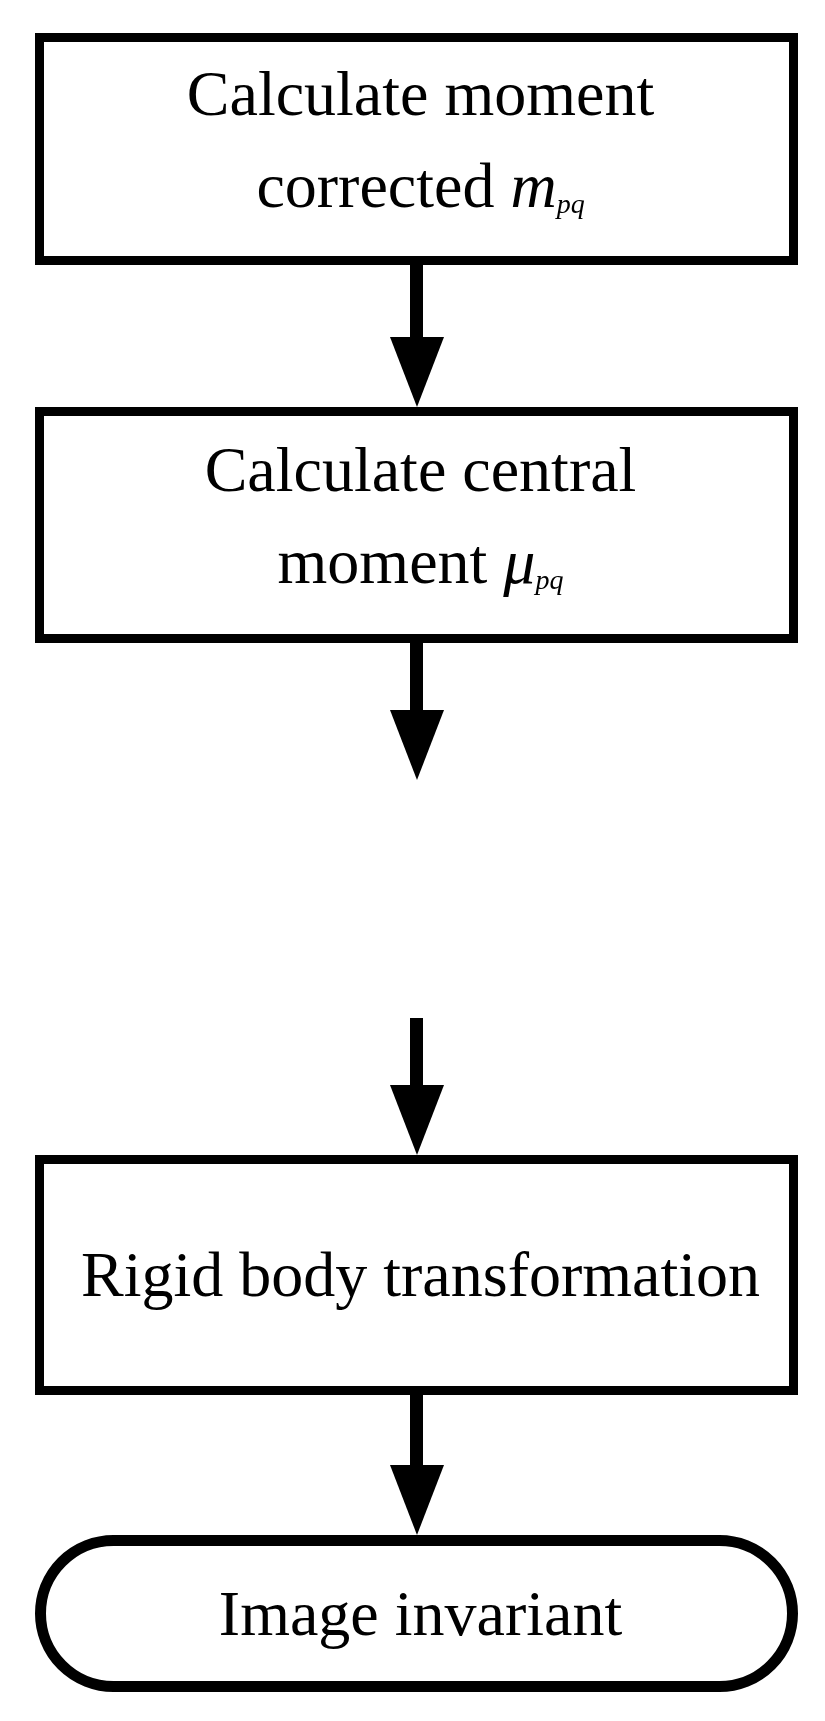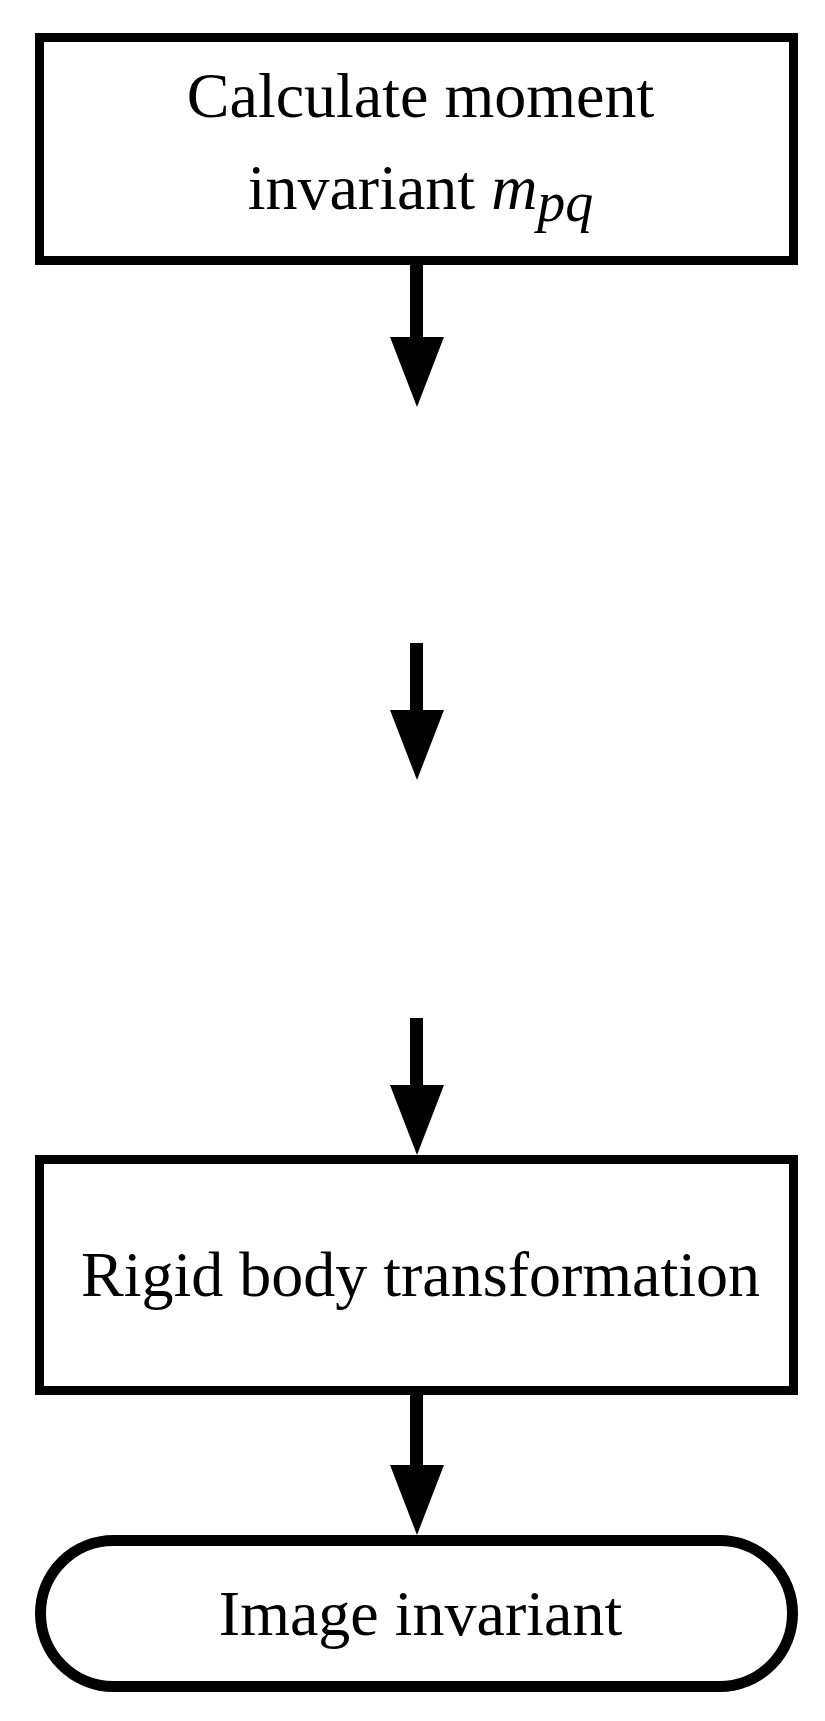--- a/index.html
+++ b/index.html
@@ -27,21 +27,21 @@
     padding-left: 8px;
   }
   .line {
     font-size: 64px;
     line-height: 92px;
     white-space: nowrap;
   }
   .sym { font-style: italic; }
   .sub {
     font-style: italic;
-    font-size: 56px;
+    font-size: 28px;
     vertical-align: -0.22em;
   }
   .n1 { top: 33px;   height: 232px; }
   .n2 { top: 407px;  height: 236px; }
   .n3 { top: 780px;  height: 238px; }
   .n4 { top: 1155px; height: 240px; }
   .n5 { top: 1535px; height: 157px; border-width: 11px; border-radius: 82px; }
   .arrow {
     position: absolute;
     left: 389px;
@@ -67,28 +67,32 @@
     border-top: 70px solid var(--stroke, #000000);
   }
 </style>
 </head>
 <body>
 
 <div class="canvas">
 
   <div class="node n1">
     <div class="line">Calculate moment</div>
-    <div class="line"><span>invariant </span><span class="sym">m</span><span class="sub">pq</span></div>
+    <div class="line"><span>corrected </span><span class="sym">m</span><span class="sub">pq</span></div>
   </div>
 
   <div class="arrow a1">
     <div class="shaft"></div>
     <div class="head"></div>
   </div>
 
+  <div class="node n2">
+    <div class="line">Calculate central</div>
+    <div class="line"><span>moment </span><span class="sym">μ</span><span class="sub">pq</span></div>
+  </div>
 
   <div class="arrow a2">
     <div class="shaft"></div>
     <div class="head"></div>
   </div>
 
 
   <div class="arrow a3">
     <div class="shaft"></div>
     <div class="head"></div>

